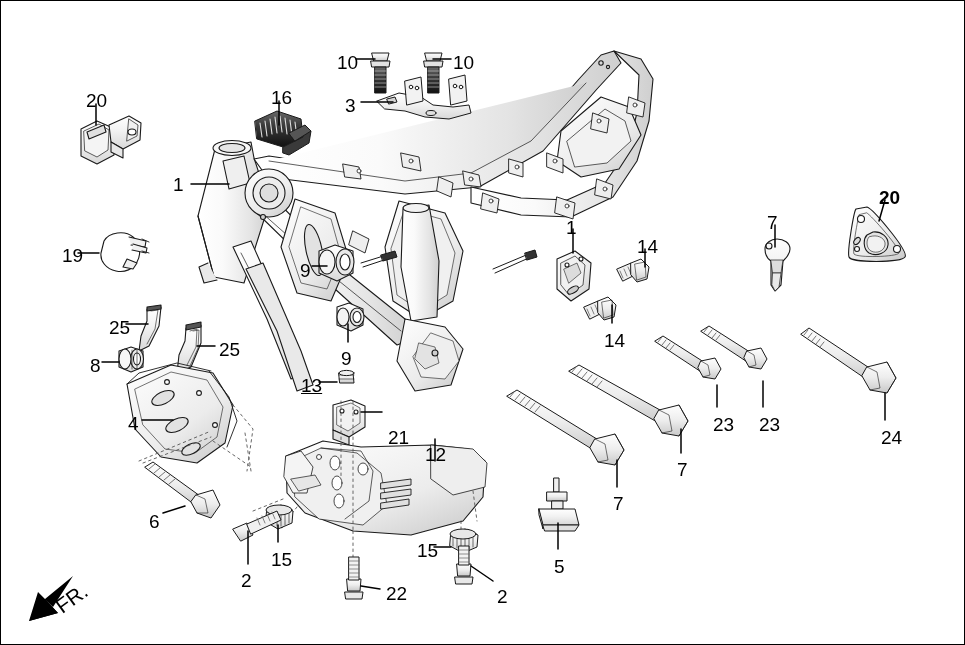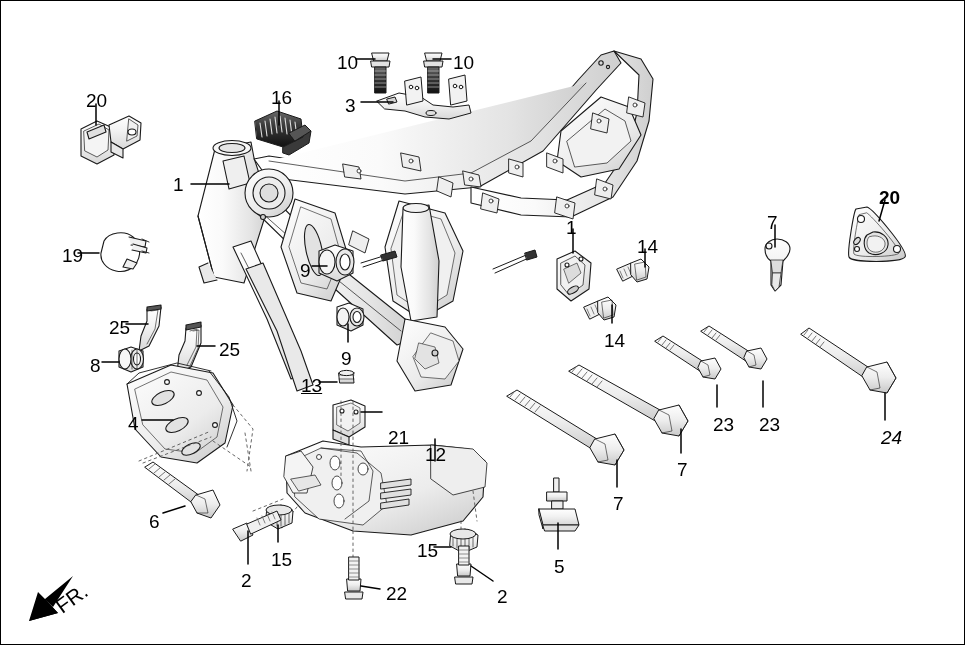--- a/index.html
+++ b/index.html
@@ -638,19 +638,19 @@
       <div class="lbl" style="left: 416px; top: 540px;">15</div>
       <div class="lbl" style="left: 270px; top: 87px;">16</div>
       <div class="lbl" style="left: 766px; top: 212px;">7</div>
       <div class="lbl" style="left: 85px; top: 90px;">20</div>
       <div class="lbl" style="left: 61px; top: 245px;">19</div>
       <div class="lbl" style="left: 878px; top: 187px; font-weight: bold;">20</div>
       <div class="lbl" style="left: 387px; top: 427px;">21</div>
       <div class="lbl" style="left: 385px; top: 583px;">22</div>
       <div class="lbl" style="left: 712px; top: 414px;">23</div>
       <div class="lbl" style="left: 758px; top: 414px;">23</div>
-      <div class="lbl" style="left: 880px; top: 427px; font-style: italic;">24</div>
+      <div class="lbl" style="left: 880px; top: 427px;">24</div>
       <div class="lbl" style="left: 108px; top: 317px;">25</div>
       <div class="lbl" style="left: 218px; top: 339px;">25</div>
     </div>
 
   <div class="frlbl" style="left:50px; top:598px;">FR.</div>
 </div>
 
 </body></html>

